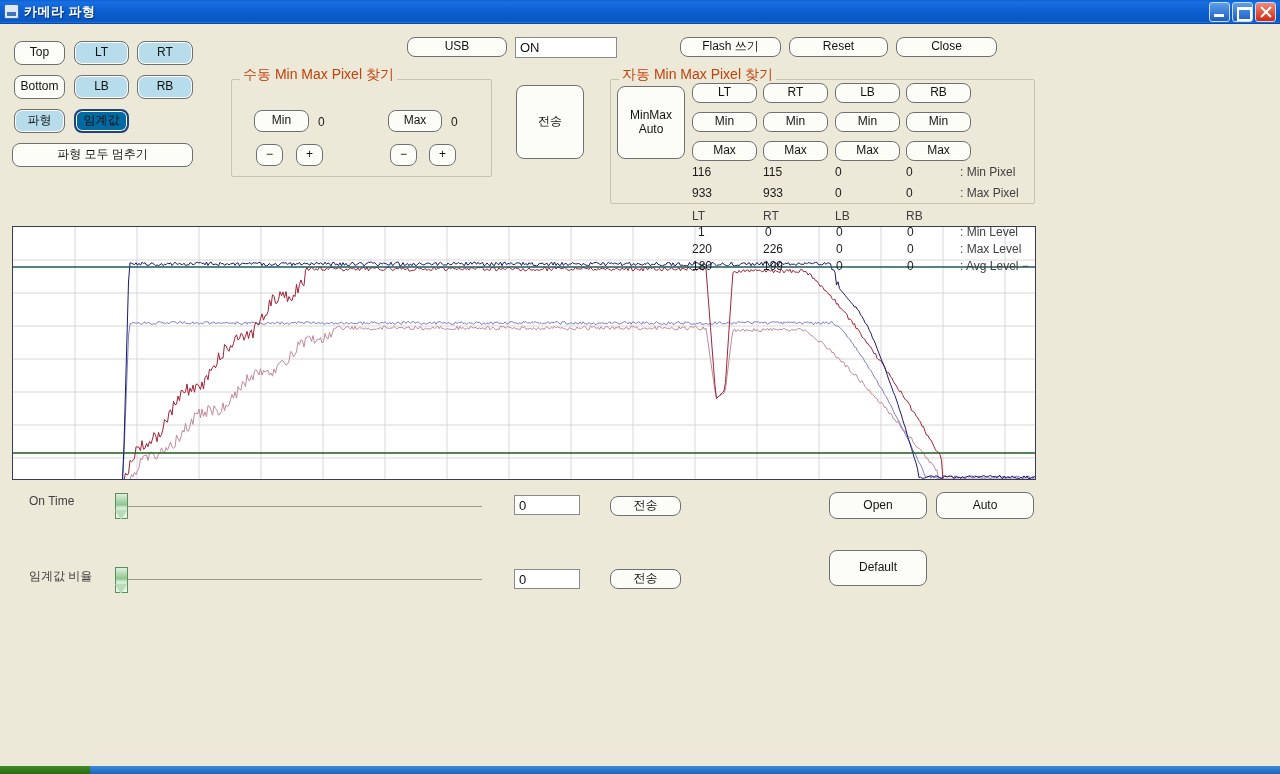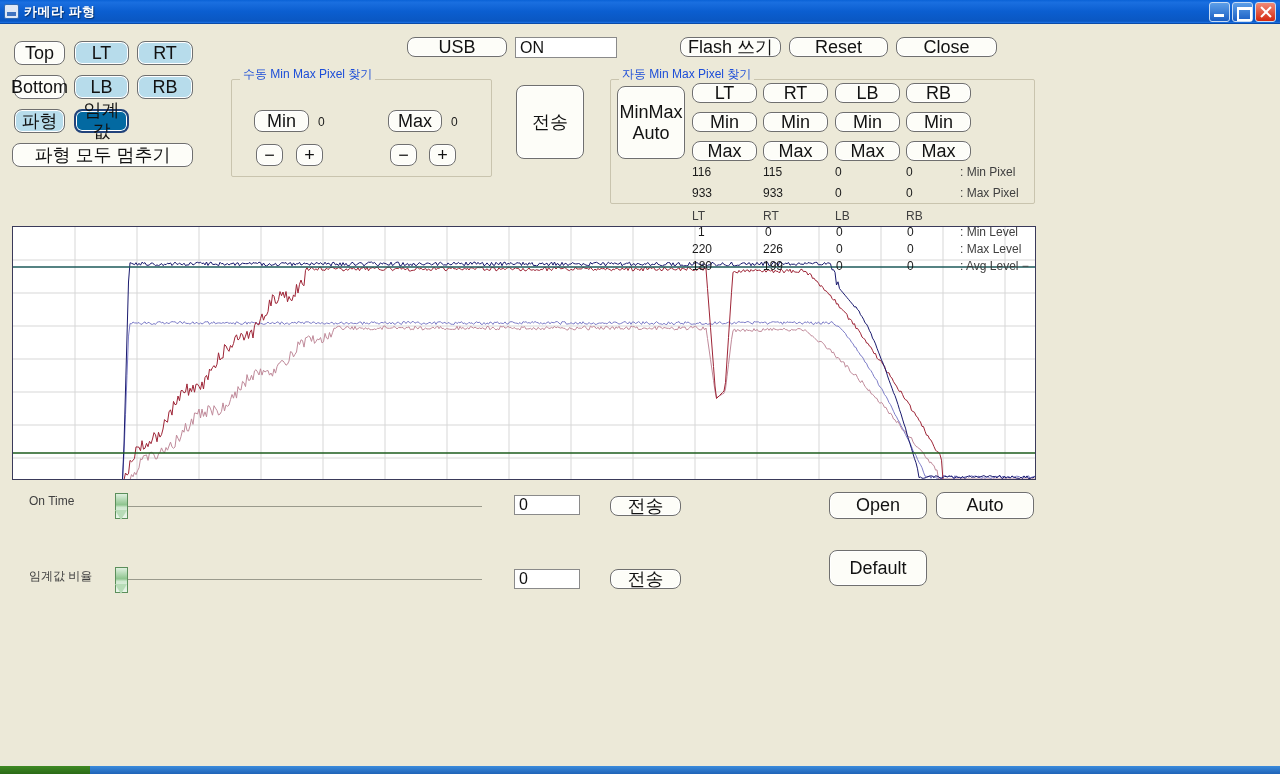--- a/index.html
+++ b/index.html
@@ -56,55 +56,55 @@
   }
   .wbtn.close::before { transform: rotate(45deg); }
   .wbtn.close::after  { transform: rotate(-45deg); }
   #winbtns { margin-left:auto; display:flex; align-items:flex-start; }
 
   
   .btn {
     background: #fdfdf8;
     border: 1px solid #6f6f6f;
     border-radius: 8px;
-    font-size: 18px;
+    font-size: 12px;
     color: #121212;
     display: flex; align-items: center; justify-content: center;
     text-align: center;
     cursor: pointer;
     box-shadow: inset 0 0 0 1px #ffffff;
     position: absolute;
     white-space: pre-line;
     line-height: 1.15;
   }
   .btn.blue { background: #b7dceb; }
   .btn.focus {
     border: 2px solid #22427a;
     background: #0369a1;
   }
   .tfield {
     position:absolute;
     background:#ffffff;
     border:1px solid #8a8a8a;
-    font-size:16px;
+    font-size:13px;
     color:#111;
     display:flex; align-items:center;
     padding-left:4px;
   }
 
   
   .group {
     position:absolute;
     border:1px solid #c9c4ae;
     border-radius:2px;
   }
   .group-title {
     position:absolute;
-    font-size:12px;
-    color:#1d4ed8;
+    font-size:14px;
+    color:#c2410c;
     background:#ece9d8;
     padding:0 3px;
     white-space:nowrap;
   }
 
   .lbl { position:absolute; font-size:12px; color:#404040; white-space:nowrap; }
   .num { position:absolute; font-size:12px; color:#1a1a1a; }
 
   
   #chart {

